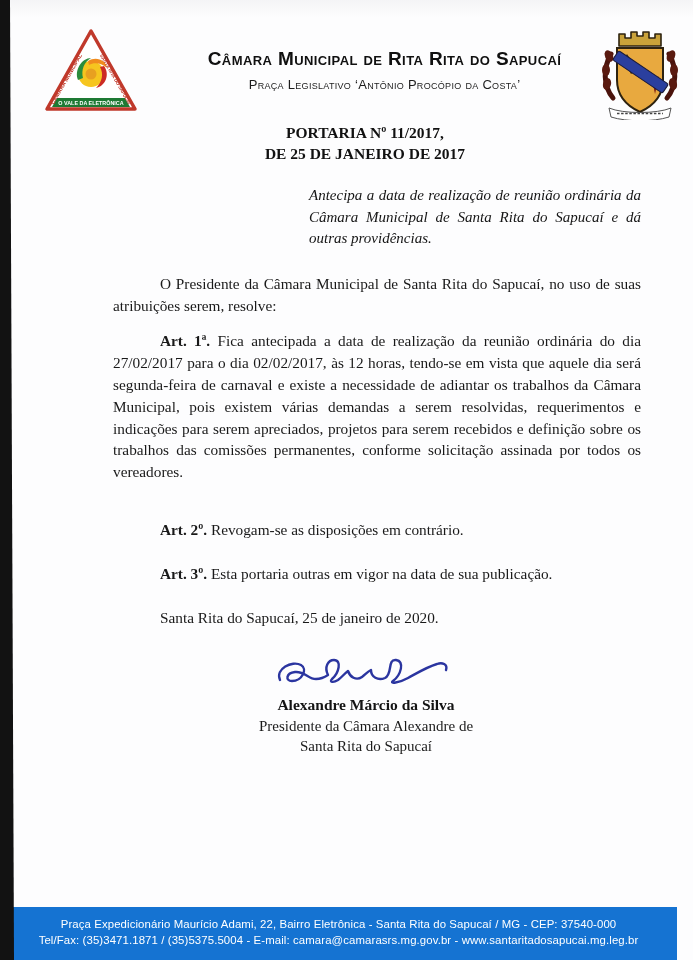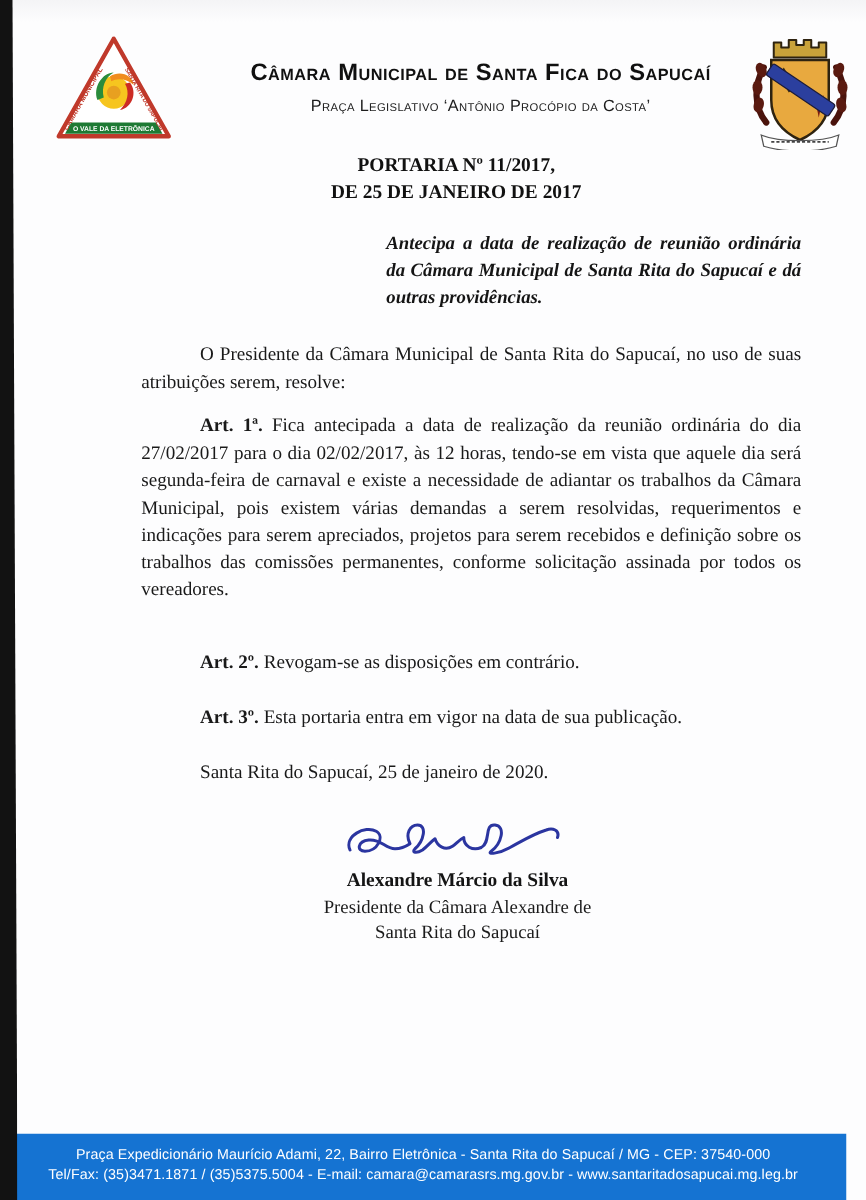--- a/index.html
+++ b/index.html
@@ -39,21 +39,21 @@
   .doc {
     position:absolute; left:113px; top:122px; width:528px;
     font-size:15.3px; color:#191919; line-height:21.8px;
   }
   .doc-title {
     text-align:center; font-weight:bold; font-size:15.5px;
     line-height:21px; padding-right:24px; color:#111;
   }
   .ementa {
     margin-top:21px; margin-left:196px; width:332px;
-    font-style:italic; font-weight:bold; text-align:justify;
+    font-style:italic; font-weight:normal; text-align:justify;
     line-height:21.6px; font-size:15px; color:#151515;
   }
   .para { text-align:justify; text-indent:47px; margin-top:14px; }
   .para.first { margin-top:23px; }
   .para .lead { font-weight:bold; }
   .para.art2 { margin-top:36px; }
   .para.art3 { margin-top:22px; }
   .para.dateline { margin-top:22px; }
 
   .sig-block { margin-top:24px; margin-left:98px; width:310px; text-align:center; }
@@ -90,21 +90,21 @@
         <path d="M44,33 C52,28 62,32 63,40 C58,35 50,34 45,37 Z" fill="#f08c1e"></path>
         <circle cx="47" cy="46" r="5.5" fill="#e8a020"></circle>
       </g>
       <text x="24" y="52" font-size="5.6" fill="#c0392b" font-weight="bold" transform="rotate(-60 24 52)" text-anchor="middle">CÂMARA MUNICIPAL</text>
       <text x="70" y="52" font-size="4.6" fill="#c0392b" font-weight="bold" transform="rotate(60 70 52)" text-anchor="middle">SANTA RITA DO SAPUCAÍ</text>
       <text x="47" y="77" font-size="5.4" fill="#ffffff" font-weight="bold" text-anchor="middle">O VALE DA ELETRÔNICA</text>
     </svg>
   </div>
 
   <div class="header-text">
-    <div class="header-title">Câmara Municipal de Santa Fica do Sapucaí</div>
+    <div class="header-title">Câmara Municipal de Rita Rita do Sapucaí</div>
     <div class="header-subtitle">Praça Legislativo ‘Antônio Procópio da Costa’</div>
   </div>
 
   <div class="logo-right">
     <svg width="86" height="96" viewBox="0 0 86 96">
 
       <path d="M14,30 C6,44 6,62 16,74" fill="none" stroke="#4a130c" stroke-width="5" stroke-linecap="round"></path>
       <path d="M72,30 C80,44 80,62 70,74" fill="none" stroke="#4a130c" stroke-width="5" stroke-linecap="round"></path>
       <g fill="#5a1a10">
         <ellipse cx="12" cy="32" rx="4" ry="6" transform="rotate(-25 12 32)"></ellipse>
@@ -137,21 +137,21 @@
     </div>
 
     <div class="ementa">Antecipa a data de realização de reunião ordinária da Câmara Municipal de Santa Rita do Sapucaí e dá outras providências.</div>
 
     <p class="para first"><span class="lead"></span><span>O Presidente da Câmara Municipal de Santa Rita do Sapucaí, no uso de suas atribuições serem, resolve:</span></p>
 
     <p class="para"><span class="lead">Art. 1ª.</span><span> Fica antecipada a data de realização da reunião ordinária do dia 27/02/2017 para o dia 02/02/2017, às 12 horas, tendo-se em vista que aquele dia será segunda-feira de carnaval e existe a necessidade de adiantar os trabalhos da Câmara Municipal, pois existem várias demandas a serem resolvidas, requerimentos e indicações para serem apreciados, projetos para serem recebidos e definição sobre os trabalhos das comissões permanentes, conforme solicitação assinada por todos os vereadores.</span></p>
 
     <p class="para art2"><span class="lead">Art. 2º.</span><span> Revogam-se as disposições em contrário.</span></p>
 
-    <p class="para art3"><span class="lead">Art. 3º.</span><span> Esta portaria entra em vigor na data de sua publicação.</span></p>
+    <p class="para art3"><span class="lead">Art. 3º.</span><span> Esta portaria outras em vigor na data de sua publicação.</span></p>
 
     <p class="para dateline"><span class="lead"></span><span>Santa Rita do Sapucaí, 25 de janeiro de 2020.</span></p>
 
     <div class="sig-block">
       <svg class="sig-scrawl" width="188" height="44" viewBox="0 0 188 44">
         <path d="M8,28 C3,17 20,8 29,13 C36,17 30,29 20,29 C13,29 14,21 23,20 C33,19 36,27 44,27 C50,27 53,25 56,23 C52,15 56,8 62,8 C70,8 67,21 60,27 C57,30 61,31 66,28 C70,25 72,22 76,19 C78,25 84,29 90,25 C93,23 95,20 99,18 C99,25 106,29 113,26 C121,22 115,7 124,8 C133,9 129,23 121,29 C117,32 127,31 136,26 C147,20 155,15 165,12 C170,10 176,12 174,18" fill="none" stroke="#2b35a0" stroke-width="2.4" stroke-linecap="round" stroke-linejoin="round"></path>
       </svg>
       <div class="sig-name">Alexandre Márcio da Silva</div>
       <div class="sig-role">Presidente da Câmara Alexandre de</div>
       <div class="sig-role">Santa Rita do Sapucaí</div>

